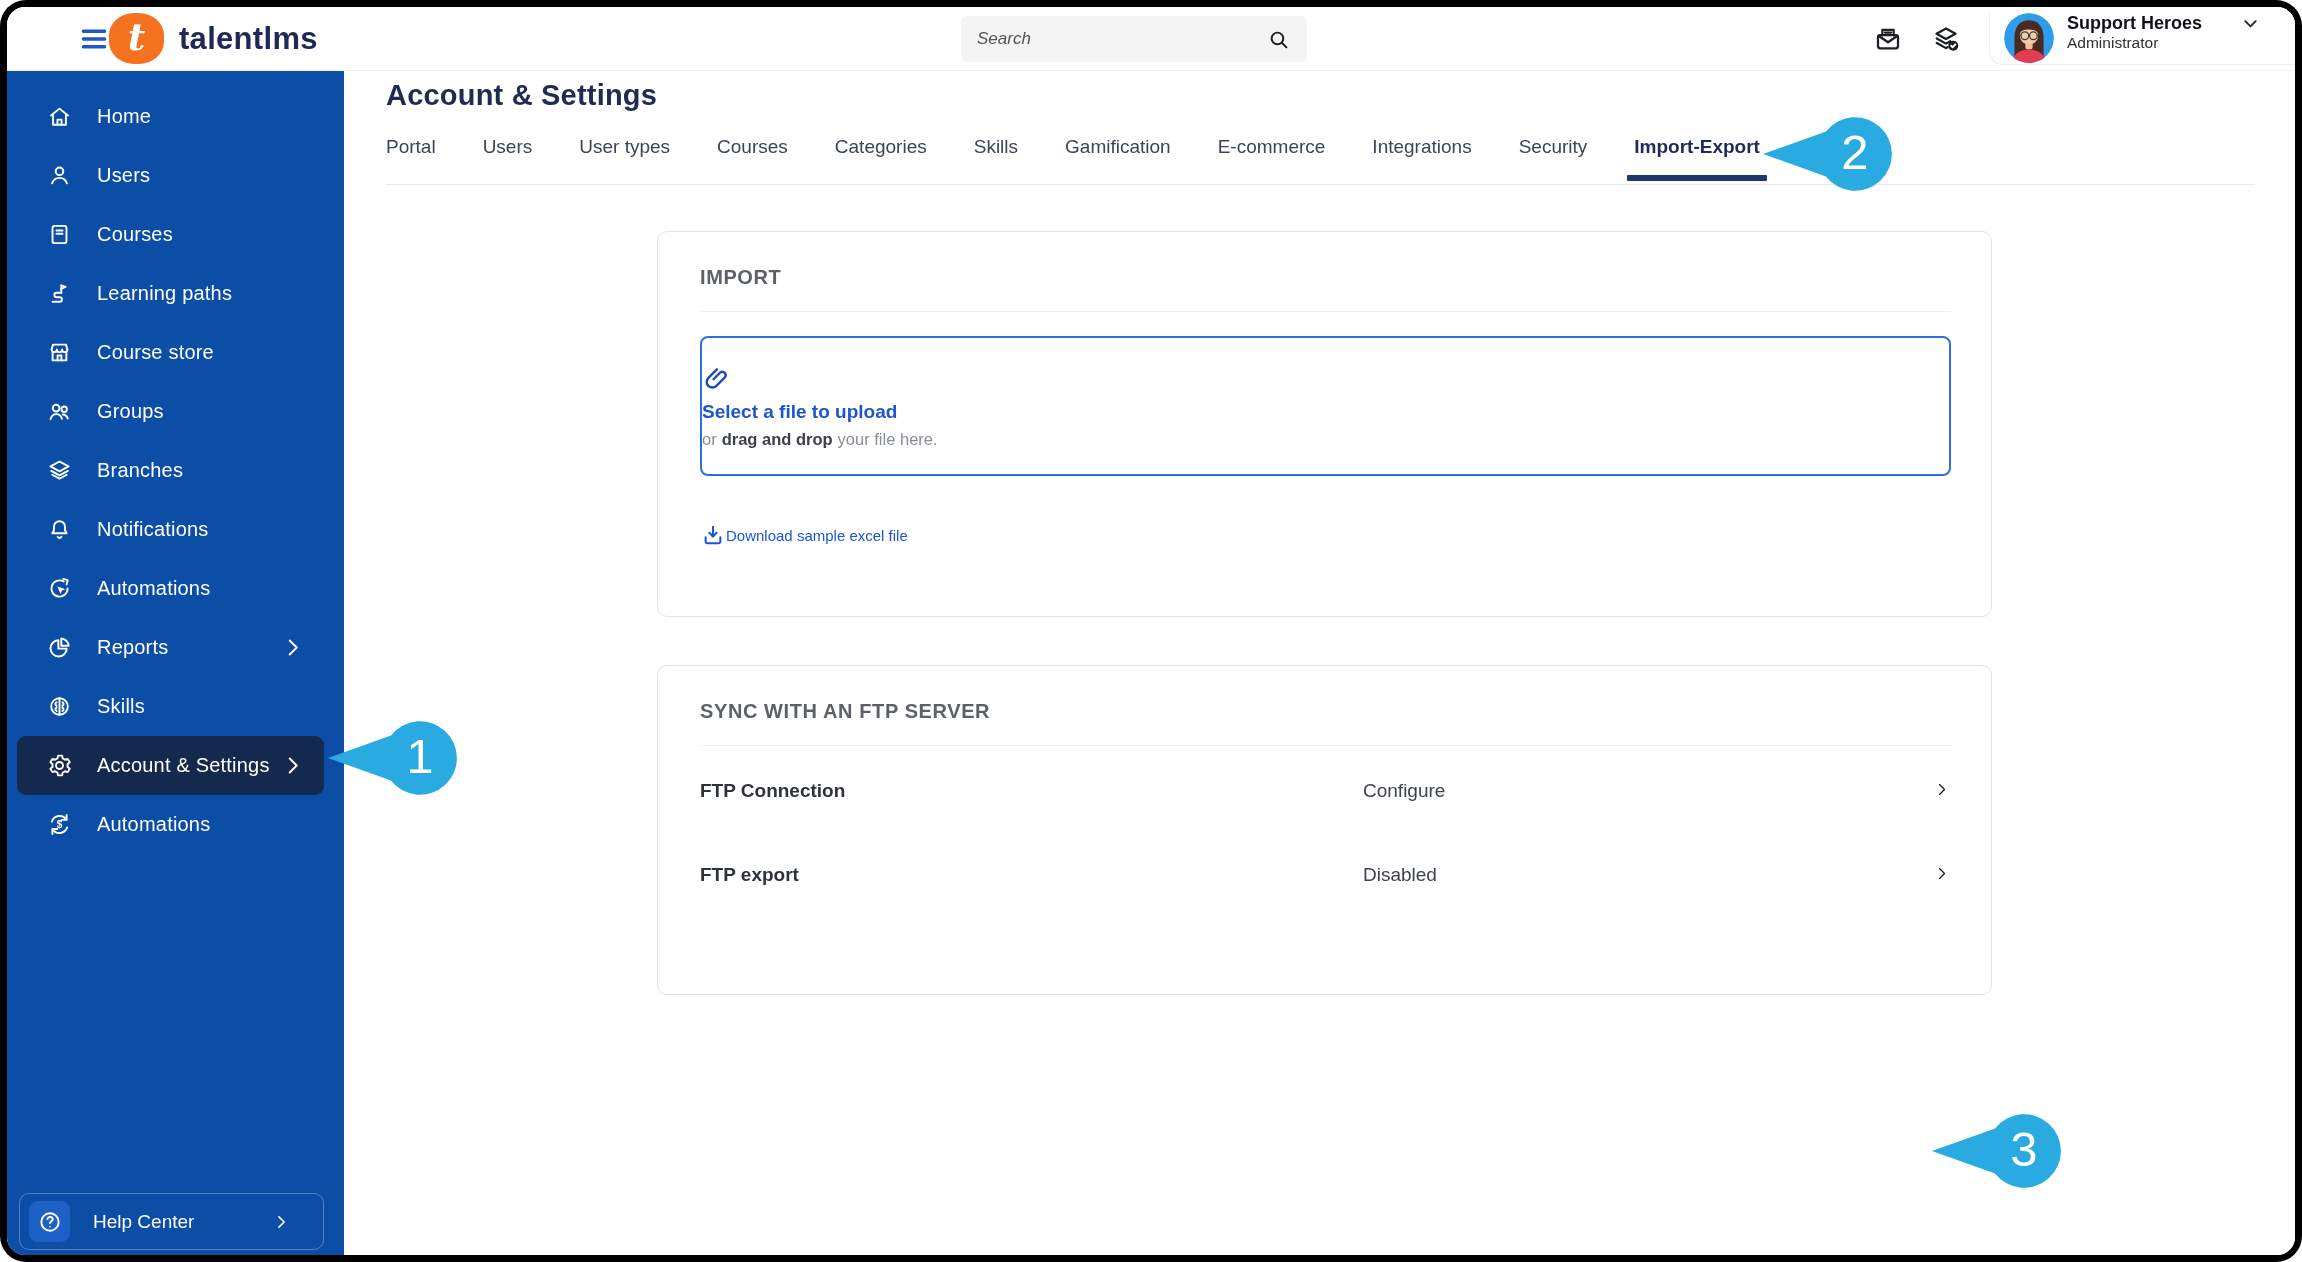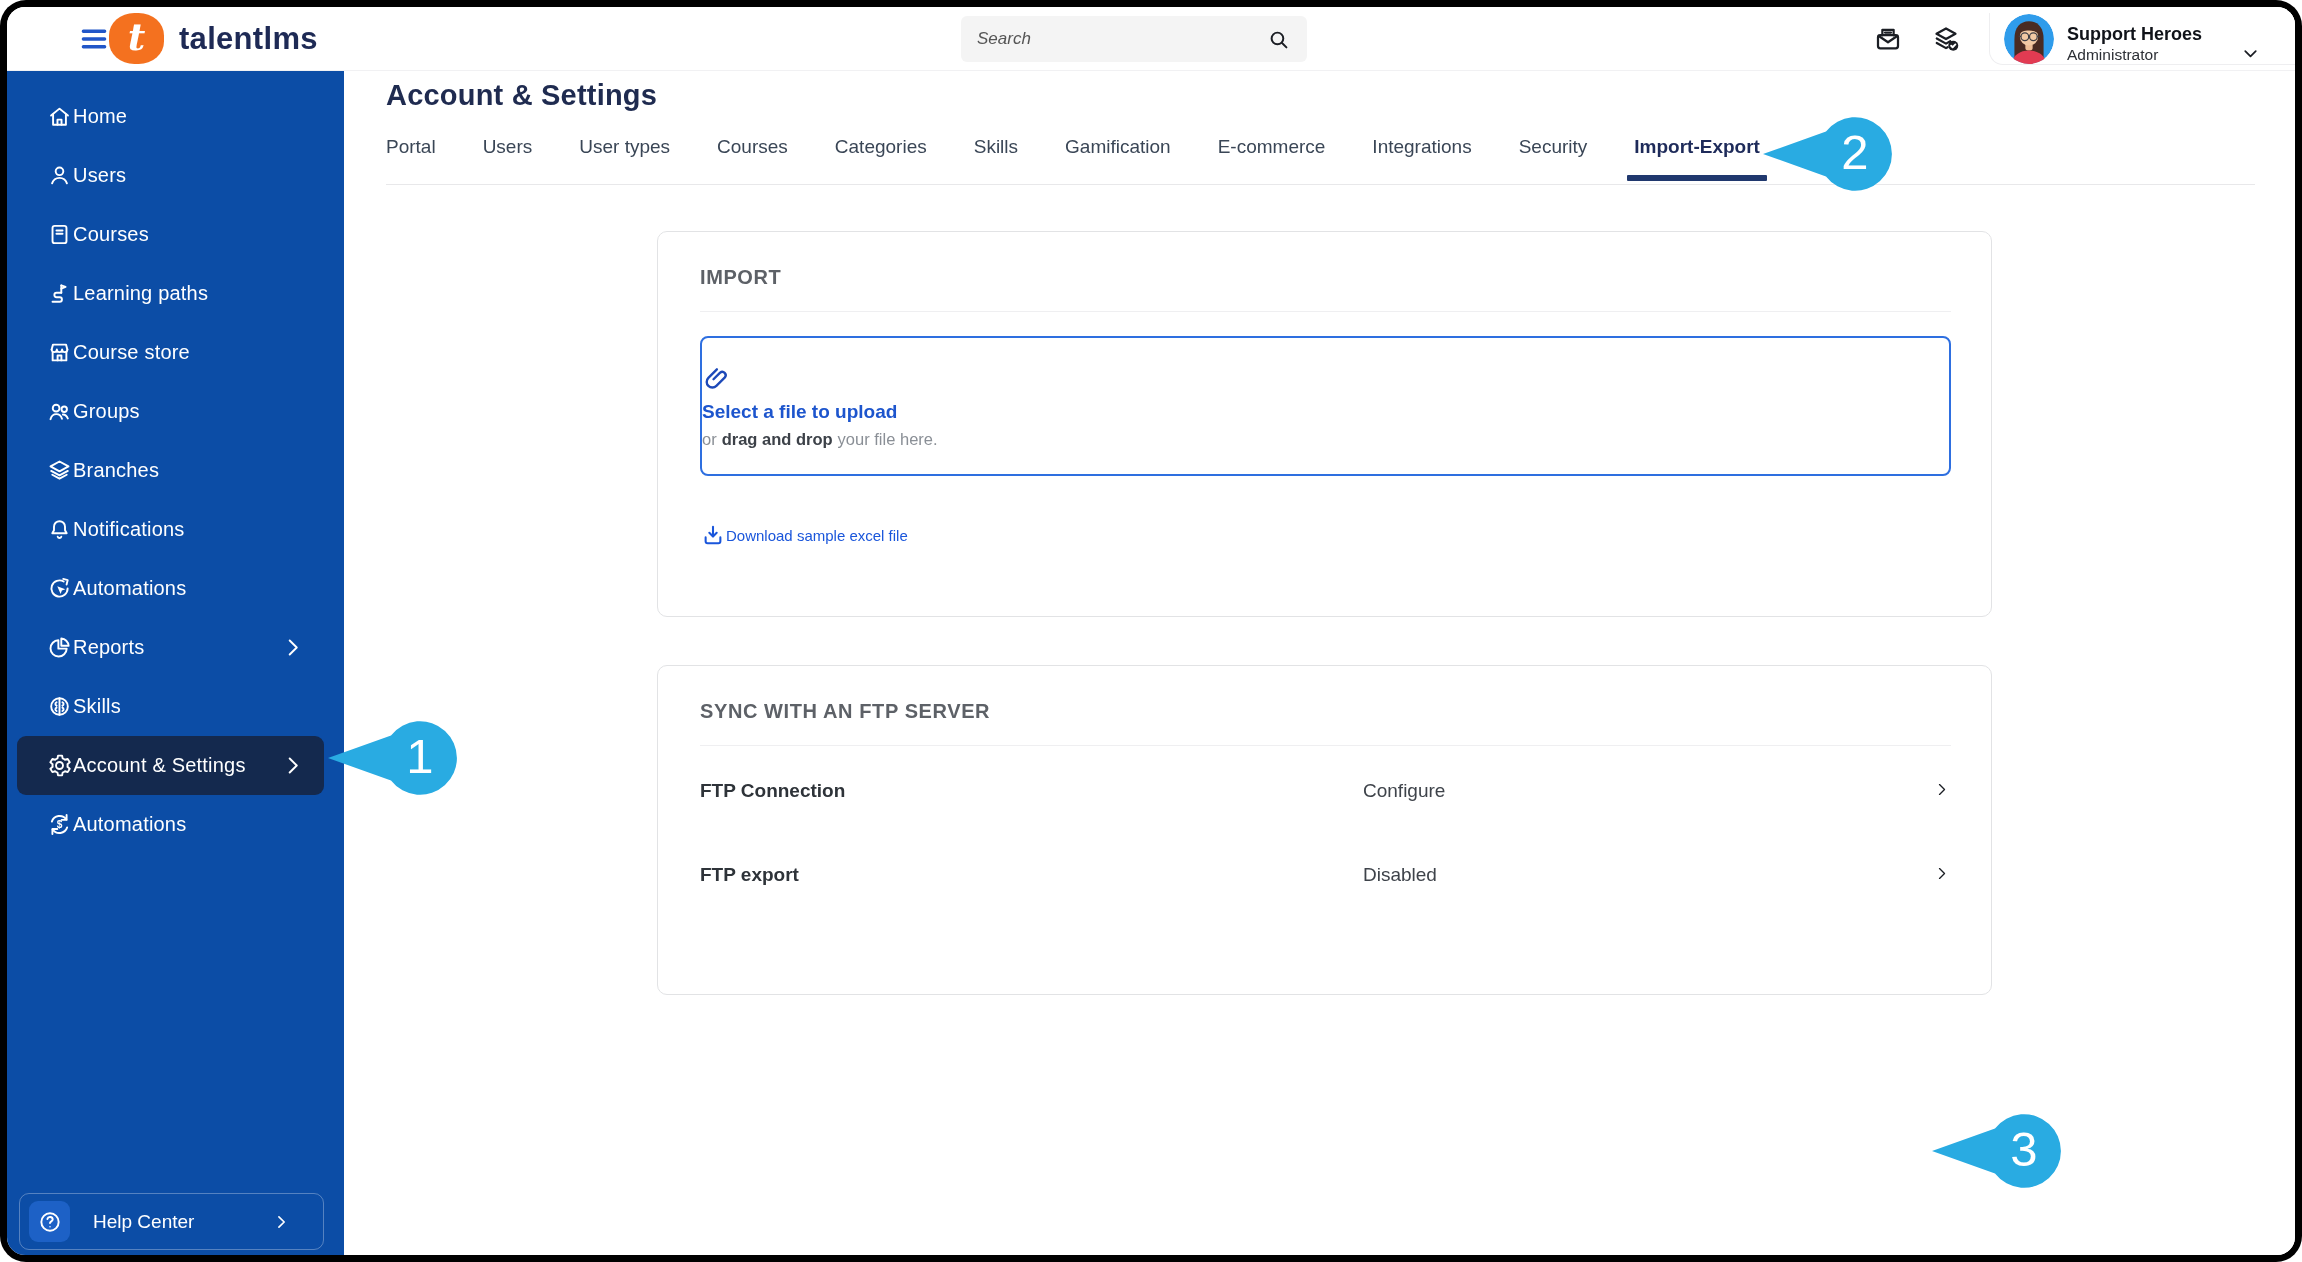--- a/index.html
+++ b/index.html
@@ -27,36 +27,36 @@
   .logo-text{font-size:31px;font-weight:bold;color:var(--c-navy);letter-spacing:.3px}
   .search{position:absolute;left:954px;top:9px;width:346px;height:46px;background:#f4f4f4;border-radius:6px;
     display:flex;align-items:center;padding:0 16px}
   .search input{flex:1;border:none;outline:none;background:transparent;font-size:17px;color:#333;font-family:"Liberation Sans",sans-serif}
   .search input::placeholder{font-style:italic;color:#555}
   .search .icn svg{width:25px;height:25px;color:#1b1e24}
   .topbar-icons{position:absolute;right:0;top:0;height:64px;display:flex;align-items:center}
   .tb-icn{color:#1b1e24;margin-right:28px}
   .tb-icn svg{width:30px;height:30px}
   .profile-card{height:52px;border-left:1px solid #eeeef0;border-bottom:1px solid #eeeef0;border-bottom-left-radius:14px;
-    display:flex;align-items:flex-end;gap:13px;padding:0 24px 0 14px;min-width:306px;background:#fff;cursor:pointer}
+    display:flex;align-items:flex-start;gap:13px;padding:0 24px 0 14px;min-width:306px;background:#fff;cursor:pointer}
   .avatar{width:50px;height:50px;flex:0 0 auto}
   .names{display:flex;flex-direction:column;line-height:1.18;min-width:160px}
   .user-name{font-size:18px;font-weight:bold;color:#101319}
   .user-role{font-size:15.5px;color:#2c2f35}
   .profile-chev{color:#1b1e24}
   .profile-chev svg{width:21px;height:21px}
 
   
   .sidebar{position:absolute;left:0;top:64px;bottom:0;width:337px;background:var(--c-sidebar);color:#fff;z-index:4}
   .sb-list{padding-top:16px}
   .sb-item{display:flex;align-items:center;height:59px;margin:0 20px 0 10px;padding:0 18px 0 29px;border-radius:9px;cursor:pointer}
   .sb-item.active{background:var(--c-active)}
   .sb-item .icn{flex:0 0 auto;display:inline-flex}
   .sb-item .icn svg{width:27px;height:27px}
-  .sb-label{font-size:20px;letter-spacing:.2px;white-space:nowrap}
+  .sb-label{margin-left:24px;font-size:20px;letter-spacing:.2px;white-space:nowrap}
   .sb-chev{margin-left:auto;display:inline-flex}
   .sb-chev svg{width:20px;height:20px}
   .help-center{position:absolute;left:12px;bottom:5px;width:305px;height:57px;border:1px solid rgba(255,255,255,.3);
     border-radius:10px;display:flex;align-items:center;padding:0 32px 0 9px;cursor:pointer}
   .help-tile{width:41px;height:41px;background:#1d61c6;border-radius:9px;display:flex;align-items:center;justify-content:center}
   .help-tile svg{width:26px;height:26px}
   .help-label{margin-left:23px;font-size:19px}
   .help-chev{margin-left:auto;display:inline-flex}
   .help-chev svg{width:20px;height:20px}
 

